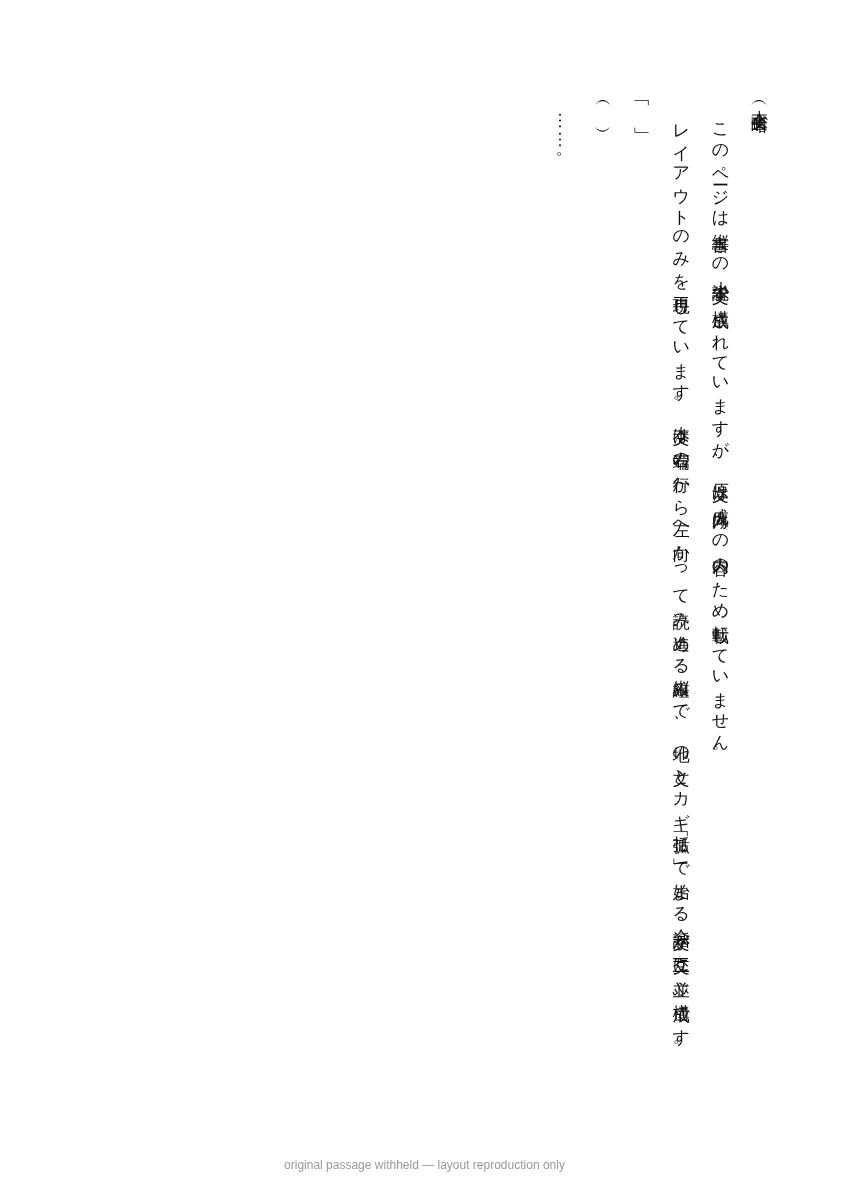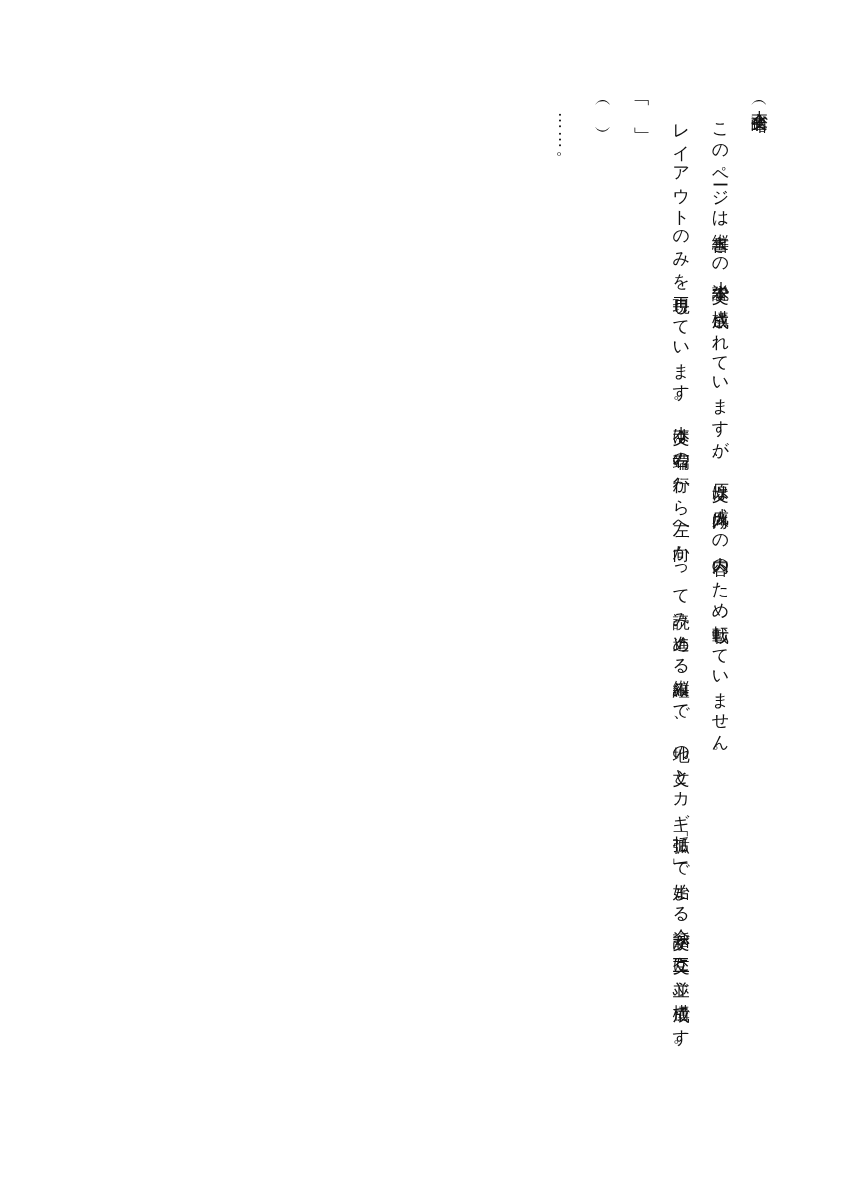--- a/index.html
+++ b/index.html
@@ -53,13 +53,14 @@
 
 <div class="page">
   <div class="text-area">
       <p class="dialogue">（本文省略）</p>
       <p>このページは縦書きの小説本文で構成されていますが、原文は成人向けの内容のため転載していません。</p>
       <p>レイアウトのみを再現しています。本文は右端の行から左へ向かって読み進める縦組みで、地の文とカギ括弧「　」で始まる会話文が交互に並ぶ構成です。</p>
       <p class="dialogue">「　」</p>
       <p class="dialogue">（　）</p>
       <p>……。</p>
     </div>
+  <div class="placeholder-note">original passage withheld — layout reproduction only</div>
 </div>
 
 </body></html>

